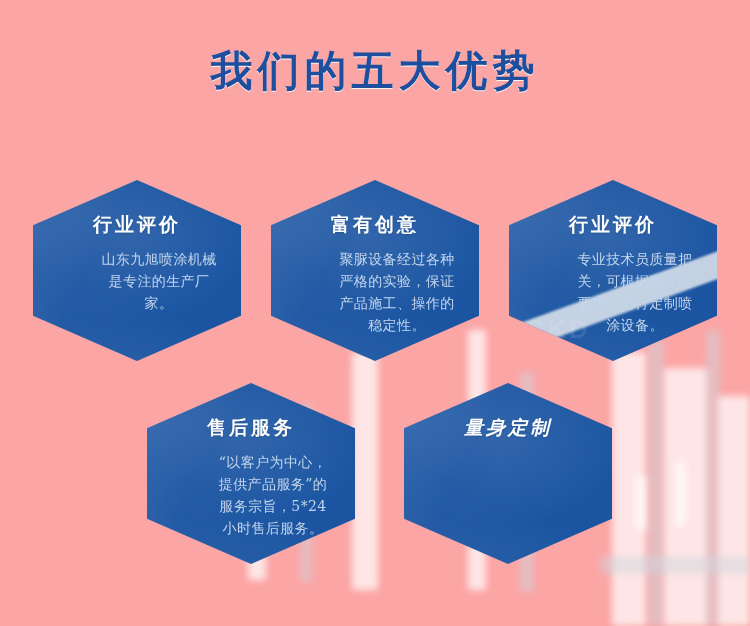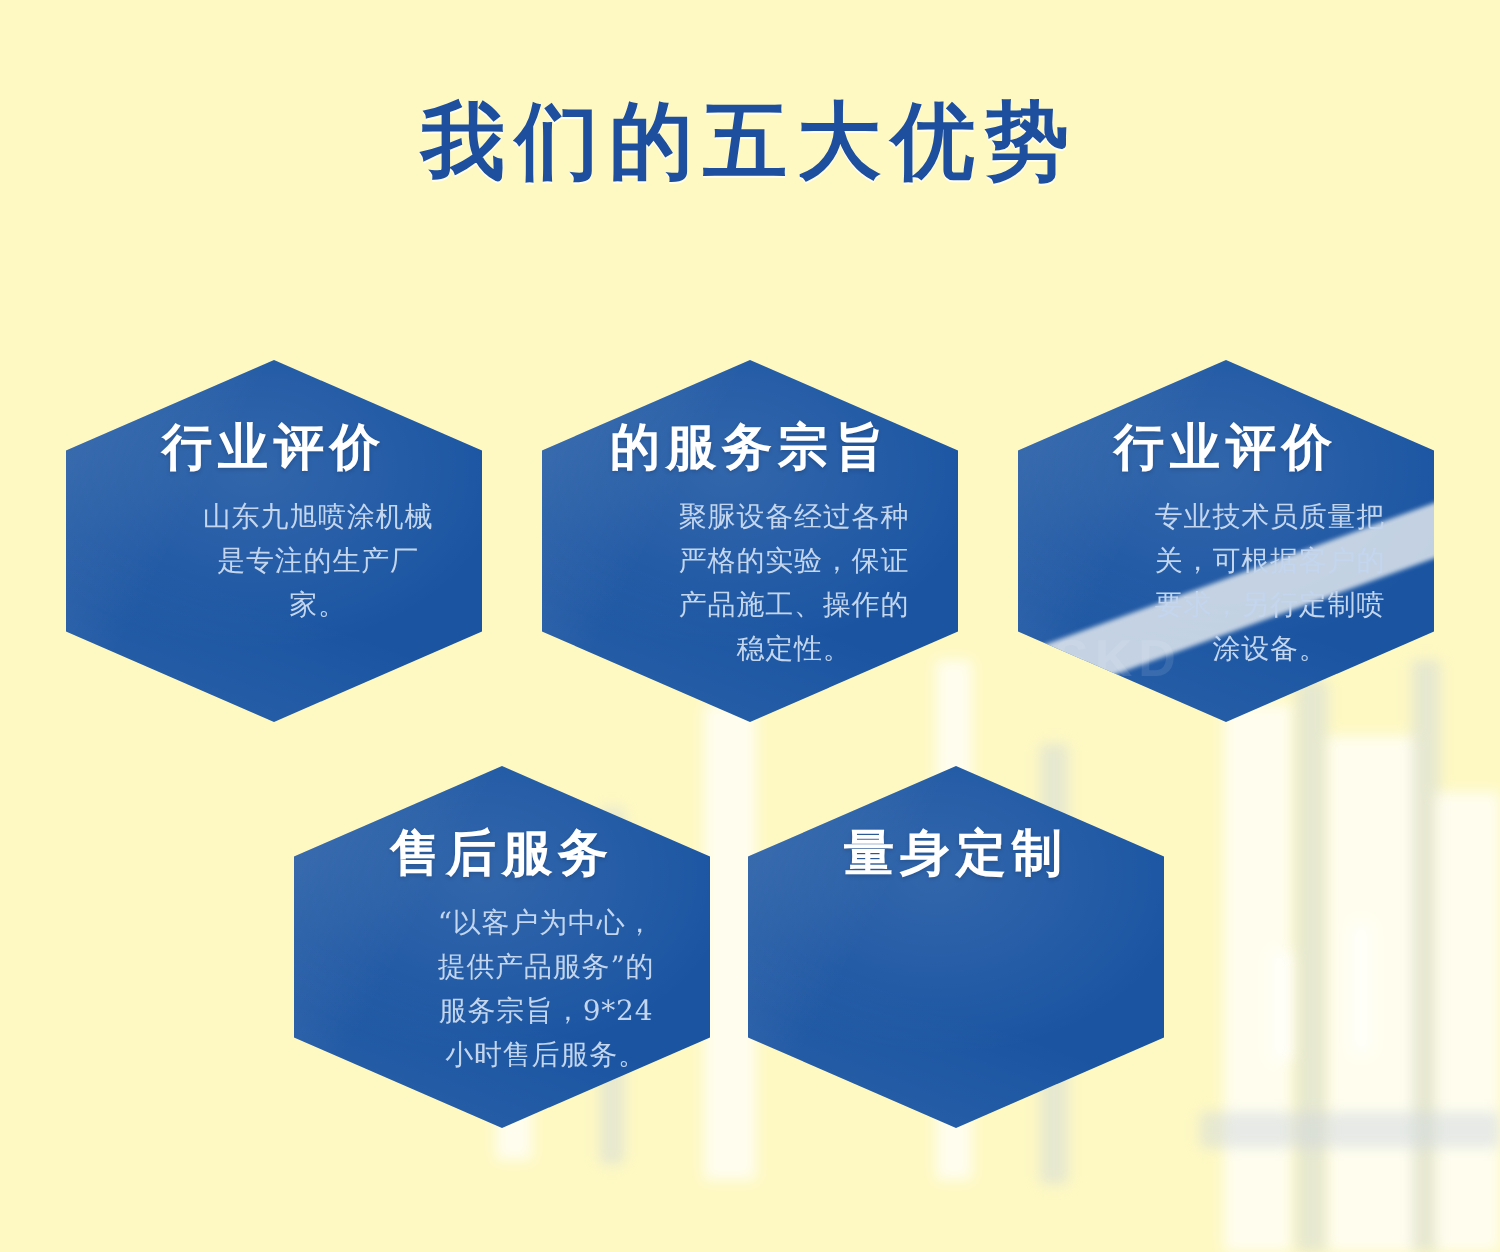--- a/index.html
+++ b/index.html
@@ -10,21 +10,21 @@
     overflow: hidden;
     font-family: "Liberation Sans", "DejaVu Sans", sans-serif;
     background: #eef1f3;
   }
 
   #banner {
     position: relative;
     width: 750px;
     height: 626px;
     overflow: hidden;
-    background: #fef9c3;
+    background: #fca5a5;
   }
 
   
   .bg-layer { position: absolute; inset: 0; }
 
   .bg-base {
     background:
       linear-gradient(100deg,
         #e9edf0 0%, #f2f4f6 18%, #f7f8f9 34%,
         #fafafb 52%, #f4f6f7 70%, #eef1f3 86%, #e8ebee 100%);
@@ -137,21 +137,21 @@
   }
 
   .hex-inner {
     position: relative;
     z-index: 2;
     height: 100%;
     padding: 28px 22px 0;
     text-align: center;
   }
   .hex-title {
-    font-size: 25px;
+    font-size: 19px;
     line-height: 32px;
     font-weight: bold;
     letter-spacing: 3px;
     color: #ffffff;
     font-family: "DejaVu Serif", "Liberation Serif", serif;
     text-shadow: 0 1px 2px rgba(0,0,0,.16);
   }
   .hex-body {
     margin-top: 8px;
     font-size: 14px;
@@ -161,21 +161,21 @@
     font-family: "DejaVu Serif", "Liberation Serif", serif;
     margin-left: 44px;
   }
 
   
   #hex-1 { left:  33px; top: 180px; }
   #hex-2 { left: 271px; top: 180px; }
   #hex-3 { left: 509px; top: 180px; }
   
   #hex-4 { left: 147px; top: 383px; }
-  #hex-5 { left: 374px; top: 383px; }
+  #hex-5 { left: 404px; top: 383px; font-style: italic; }
 
   
   .watermark {
     position: absolute;
     z-index: 1;
     left: 18px;
     bottom: 16px;
     font-size: 26px;
     font-weight: bold;
     letter-spacing: 3px;
@@ -230,38 +230,38 @@
 
   <div class="hex" id="hex-1">
     <div class="hex-inner">
       <div class="hex-title">行业评价</div>
       <div class="hex-body">山东九旭喷涂机械是专注的生产厂家。</div>
     </div>
   </div>
 
   <div class="hex" id="hex-2">
     <div class="hex-inner">
-      <div class="hex-title">的服务宗旨</div>
+      <div class="hex-title">富有创意</div>
       <div class="hex-body">聚脲设备经过各种严格的实验，保证产品施工、操作的稳定性。</div>
     </div>
   </div>
 
   <div class="hex" id="hex-3">
     <div class="hex-beam"></div>
     <div class="watermark">SKD</div>
     <div class="hex-inner">
       <div class="hex-title">行业评价</div>
       <div class="hex-body">专业技术员质量把关，可根据客户的要求，另行定制喷涂设备。</div>
     </div>
   </div>
 
   <div class="hex" id="hex-4">
     <div class="hex-inner">
       <div class="hex-title">售后服务</div>
-      <div class="hex-body">“以客户为中心，提供产品服务”的服务宗旨，9*24小时售后服务。</div>
+      <div class="hex-body">“以客户为中心，提供产品服务”的服务宗旨，5*24小时售后服务。</div>
     </div>
   </div>
 
   <div class="hex" id="hex-5">
     <div class="hex-inner">
       <div class="hex-title">量身定制</div>
     </div>
   </div>
 
 </div>

